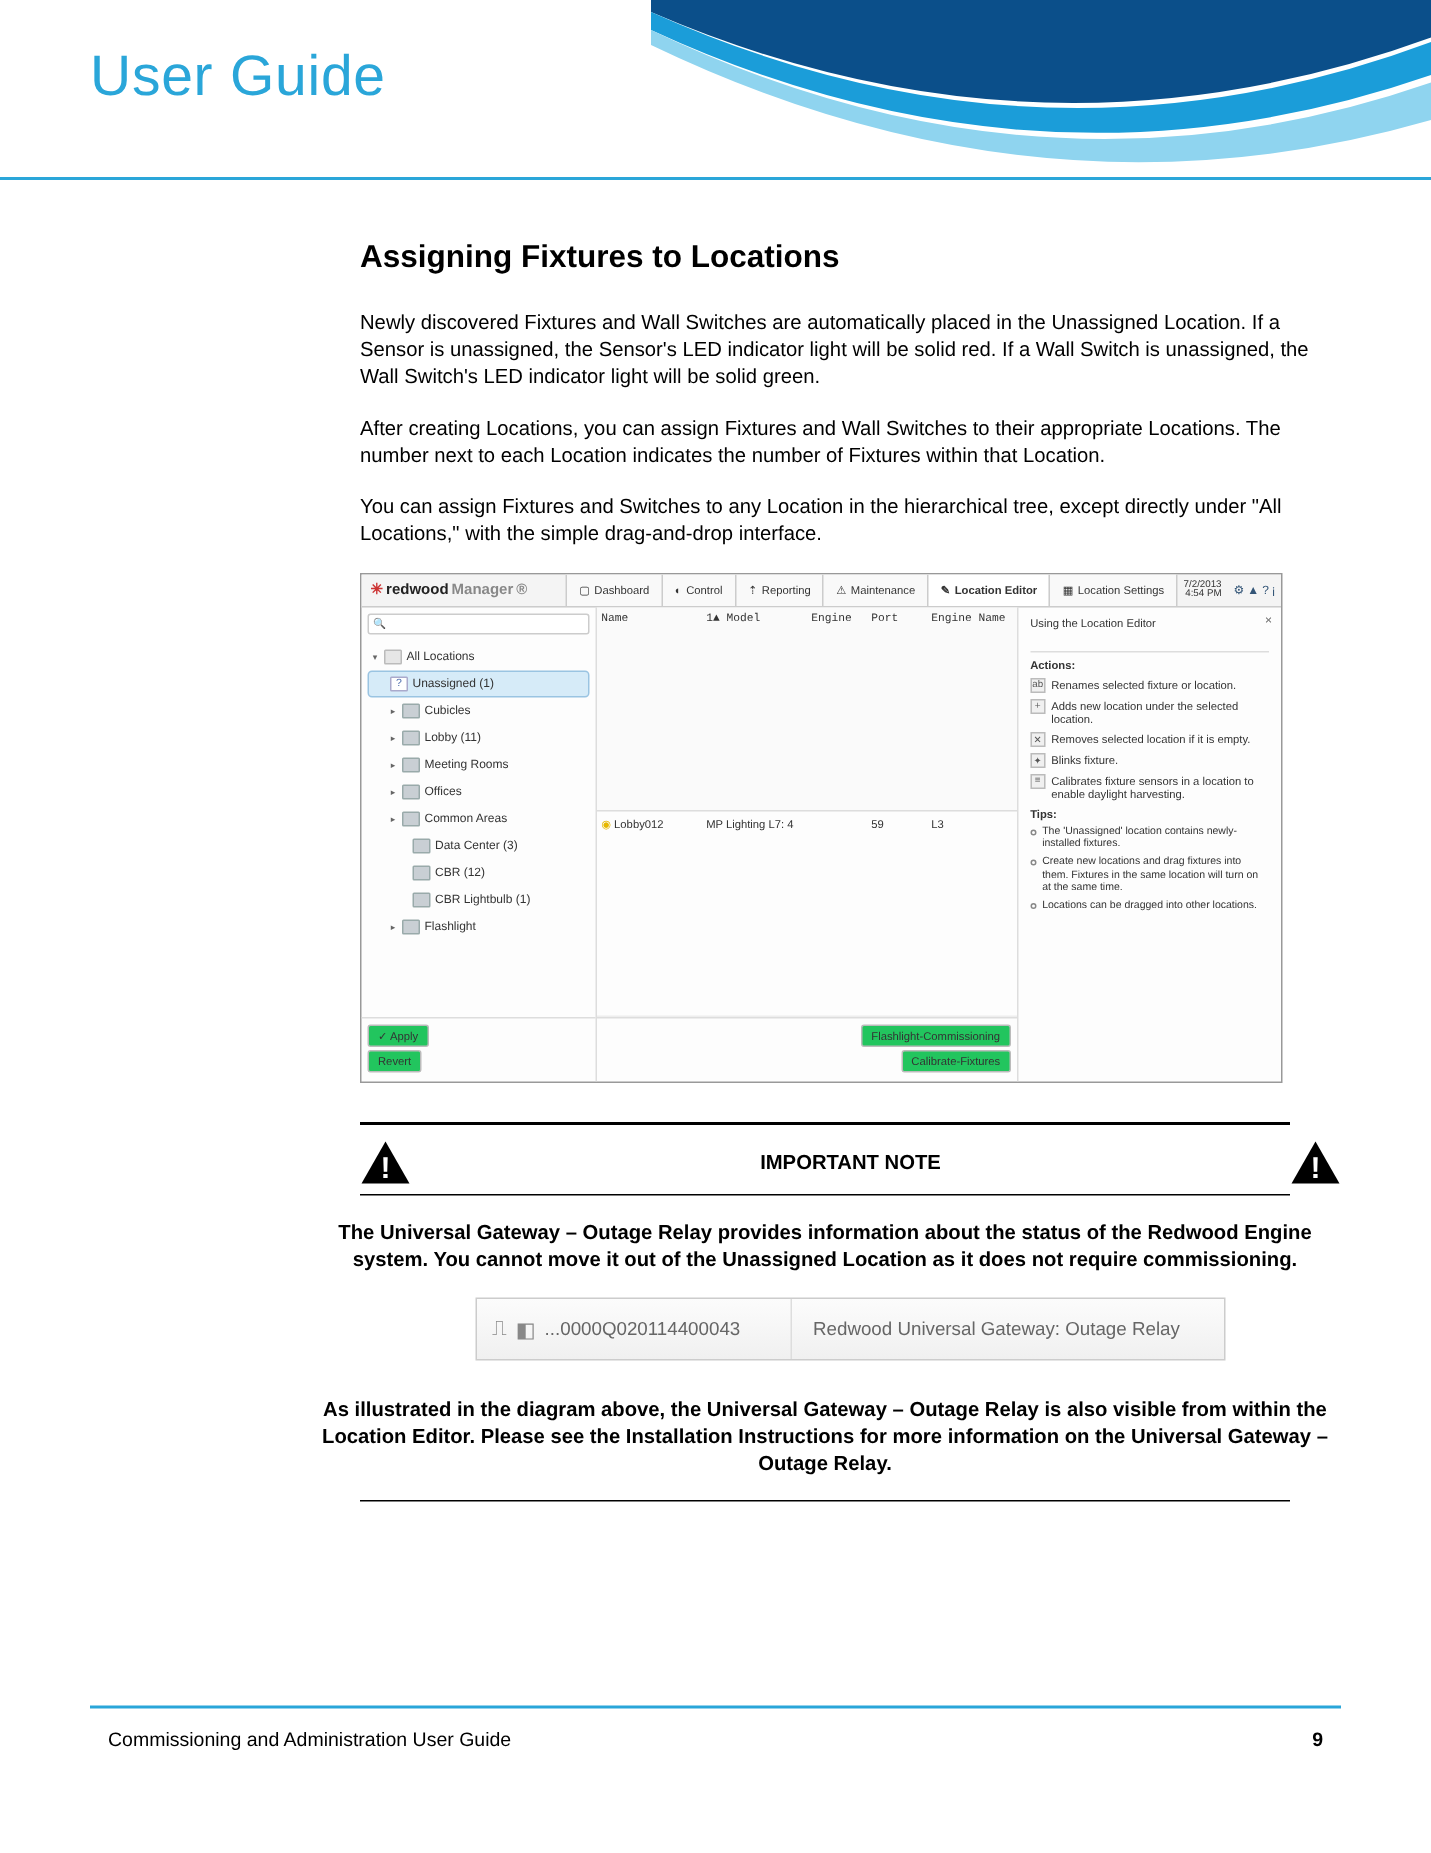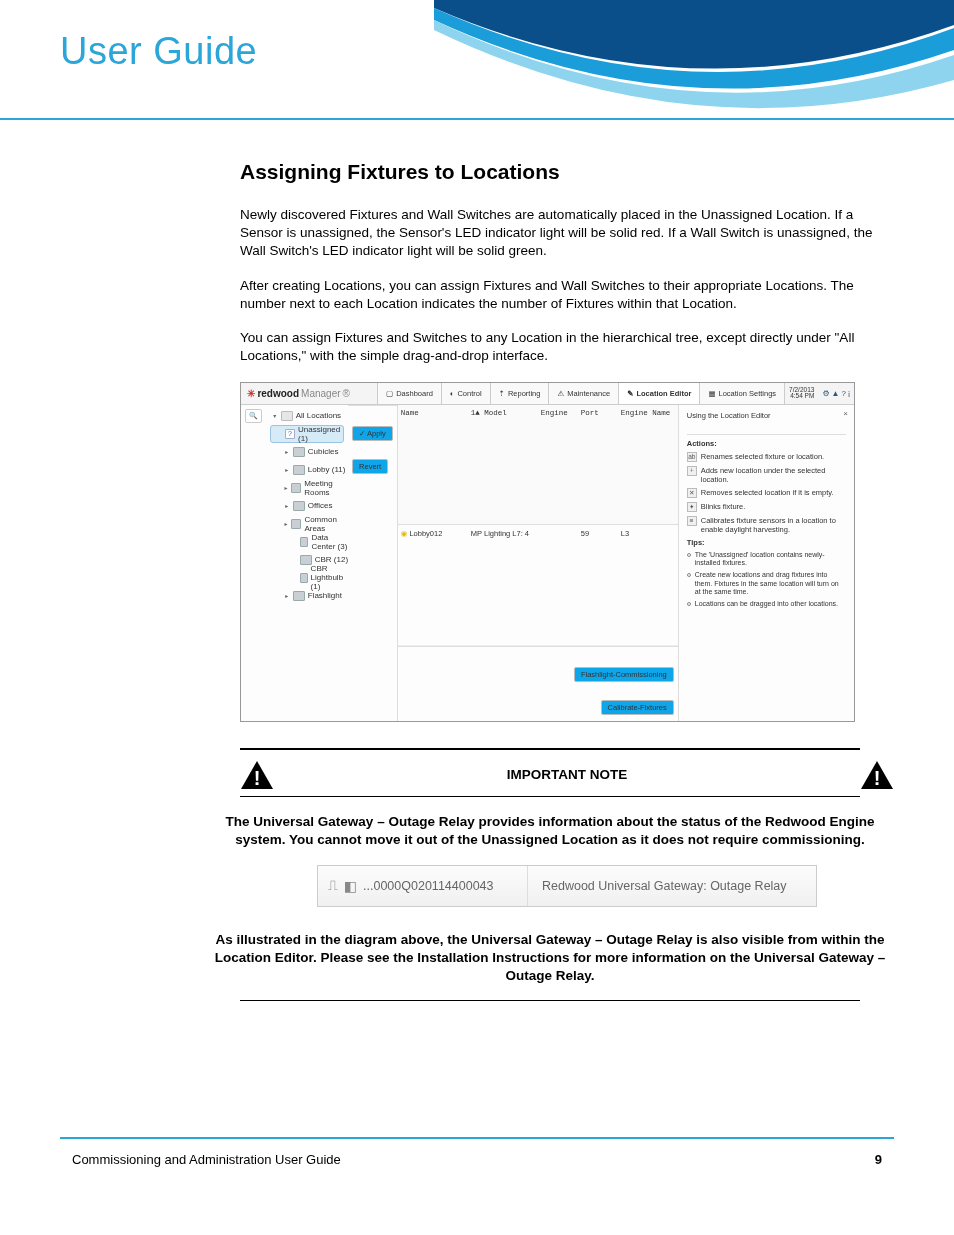--- a/index.html
+++ b/index.html
@@ -8,40 +8,40 @@
   .header-region { position: relative; height: 120px; overflow: hidden; }
   .header-title { position: absolute; top: 30px; left: 60px; font-size: 38px; font-weight: 300; color: #2aa6d9; letter-spacing: 0.5px; font-family: "Helvetica Neue", Arial, sans-serif; }
   .swoosh { position: absolute; top: 0; right: 0; width: 520px; height: 120px; }
   .header-rule { position: absolute; left: 0; right: 0; top: 118px; height: 2px; background: #2aa6d9; }
   .content { padding: 40px 60px 0 240px; }
   h2.section-title { font-size: 21px; font-weight: bold; margin-bottom: 22px; font-family: Arial, sans-serif; }
   .body-text { font-size: 13.5px; line-height: 1.35; margin-bottom: 16px; }
   .screenshot { margin-top: 10px; border: 1px solid #999; width: 615px; height: 340px; background: #fdfdfd; font-size: 8px; color: #333; position: relative; overflow: hidden; }
   .ss-topbar { height: 22px; background: #f4f4f4; border-bottom: 1px solid #ccc; display: flex; align-items: center; }
   .ss-brand { font-weight: bold; font-size: 10px; padding-left: 6px; color: #222; display: flex; align-items: center; gap: 2px;}
-  .ss-brand .thin { font-weight: 400; color: #888; }
+  .ss-brand .thin { font-weight: 700; color: #888; }
   .ss-tabs { display: flex; margin-left: auto; height: 100%; font-size: 7.5px; }
   .ss-tab { border-left: 1px solid #ccc; padding: 0 8px; display: flex; align-items: center; gap: 3px; background: #f9f9f9; white-space: nowrap;}
   .ss-tab.active { background: #fff; font-weight: bold; }
   .ss-datetime { font-size: 6.5px; text-align: right; line-height: 1; padding: 0 4px; border-left:1px solid #ccc; display:flex; flex-direction:column; justify-content:center; }
   .ss-icons-tr { padding: 0 4px; display:flex; align-items:center; gap:2px; color:#357; font-size:8px;}
   .ss-body { display: flex; height: calc(100% - 22px); }
-  .ss-left { width: 180px; border-right: 1px solid #ddd; display: flex; flex-direction: row; }
+  .ss-left { width: 180px; border-right: 1px solid #ddd; display: flex; flex-direction: column; }
   .ss-search { margin: 4px; height: 14px; border: 1px solid #ccc; border-radius: 2px; background:#fff; display:flex; align-items:center; padding:0 3px; color:#aaa; font-size:7px;}
   .tree { flex: 1; padding: 2px 0; }
   .tree-row { display: flex; align-items: center; height: 18px; padding-left: 6px; gap: 3px; }
   .tree-row .exp { width: 6px; font-size: 6px; color: #666; text-align:center;}
   .tree-row .ico { width: 12px; height: 10px; background: #c9cfd4; border: 1px solid #9aa; border-radius: 1px; }
   .tree-row.l1 { padding-left: 18px; }
   .tree-row.l2 { padding-left: 34px; }
   .tree-row.selected { background: #d6ebf8; border: 1px solid #9ac4e2; border-radius: 3px; margin: 0 4px; padding-left: 14px;}
   .tree-row .ico.q { background: #fff; border-color:#aac; display:flex; align-items:center; justify-content:center; font-size:7px; color:#46a;}
   .tree-row .ico.g { background:#e6e6e6; border-color:#bbb; }
   .ss-leftbtns { border-top: 1px solid #ddd; padding: 4px; }
-  .ss-btn { display: inline-block; border: 1px solid #bbb; background: #0ea5e9; border-radius: 2px; padding: 2px 6px; font-size: 7.5px; margin-bottom: 2px; margin-top: 16px; }
+  .ss-btn { display: inline-block; border: 1px solid #bbb; background: #22c55e; border-radius: 2px; padding: 2px 6px; font-size: 7.5px; margin-bottom: 2px; }
   .ss-center { flex: 1; display:flex; flex-direction:column; }
   .grid { flex:1; display: grid; grid-template-columns: 70px 70px 40px 40px 60px; font-size: 7.5px; }
   .grid-h { border-bottom: 1px solid #ddd; padding: 4px 3px; font-weight: normal; color: #333; background:#fafafa;font-family:Liberation Mono, monospace;}
   .grid-c { padding: 4px 3px; border-bottom: 1px solid #eee; }
   .ss-centerbtns { border-top:1px solid #ddd; padding:4px; text-align:right;}
   .ss-right { width: 200px; border-left: 1px solid #ddd; padding: 6px 8px; font-size: 7.5px; position:relative; }
   .ss-right-title { font-weight: normal; margin-bottom: 14px; }
   .ss-right-x { position:absolute; top:4px; right:6px; font-size:8px; color:#666;}
   .ss-sub { font-weight: bold; margin: 4px 0; font-size:7.5px;}
   .ss-act { display: flex; gap: 4px; margin-bottom: 4px; align-items: flex-start; }

